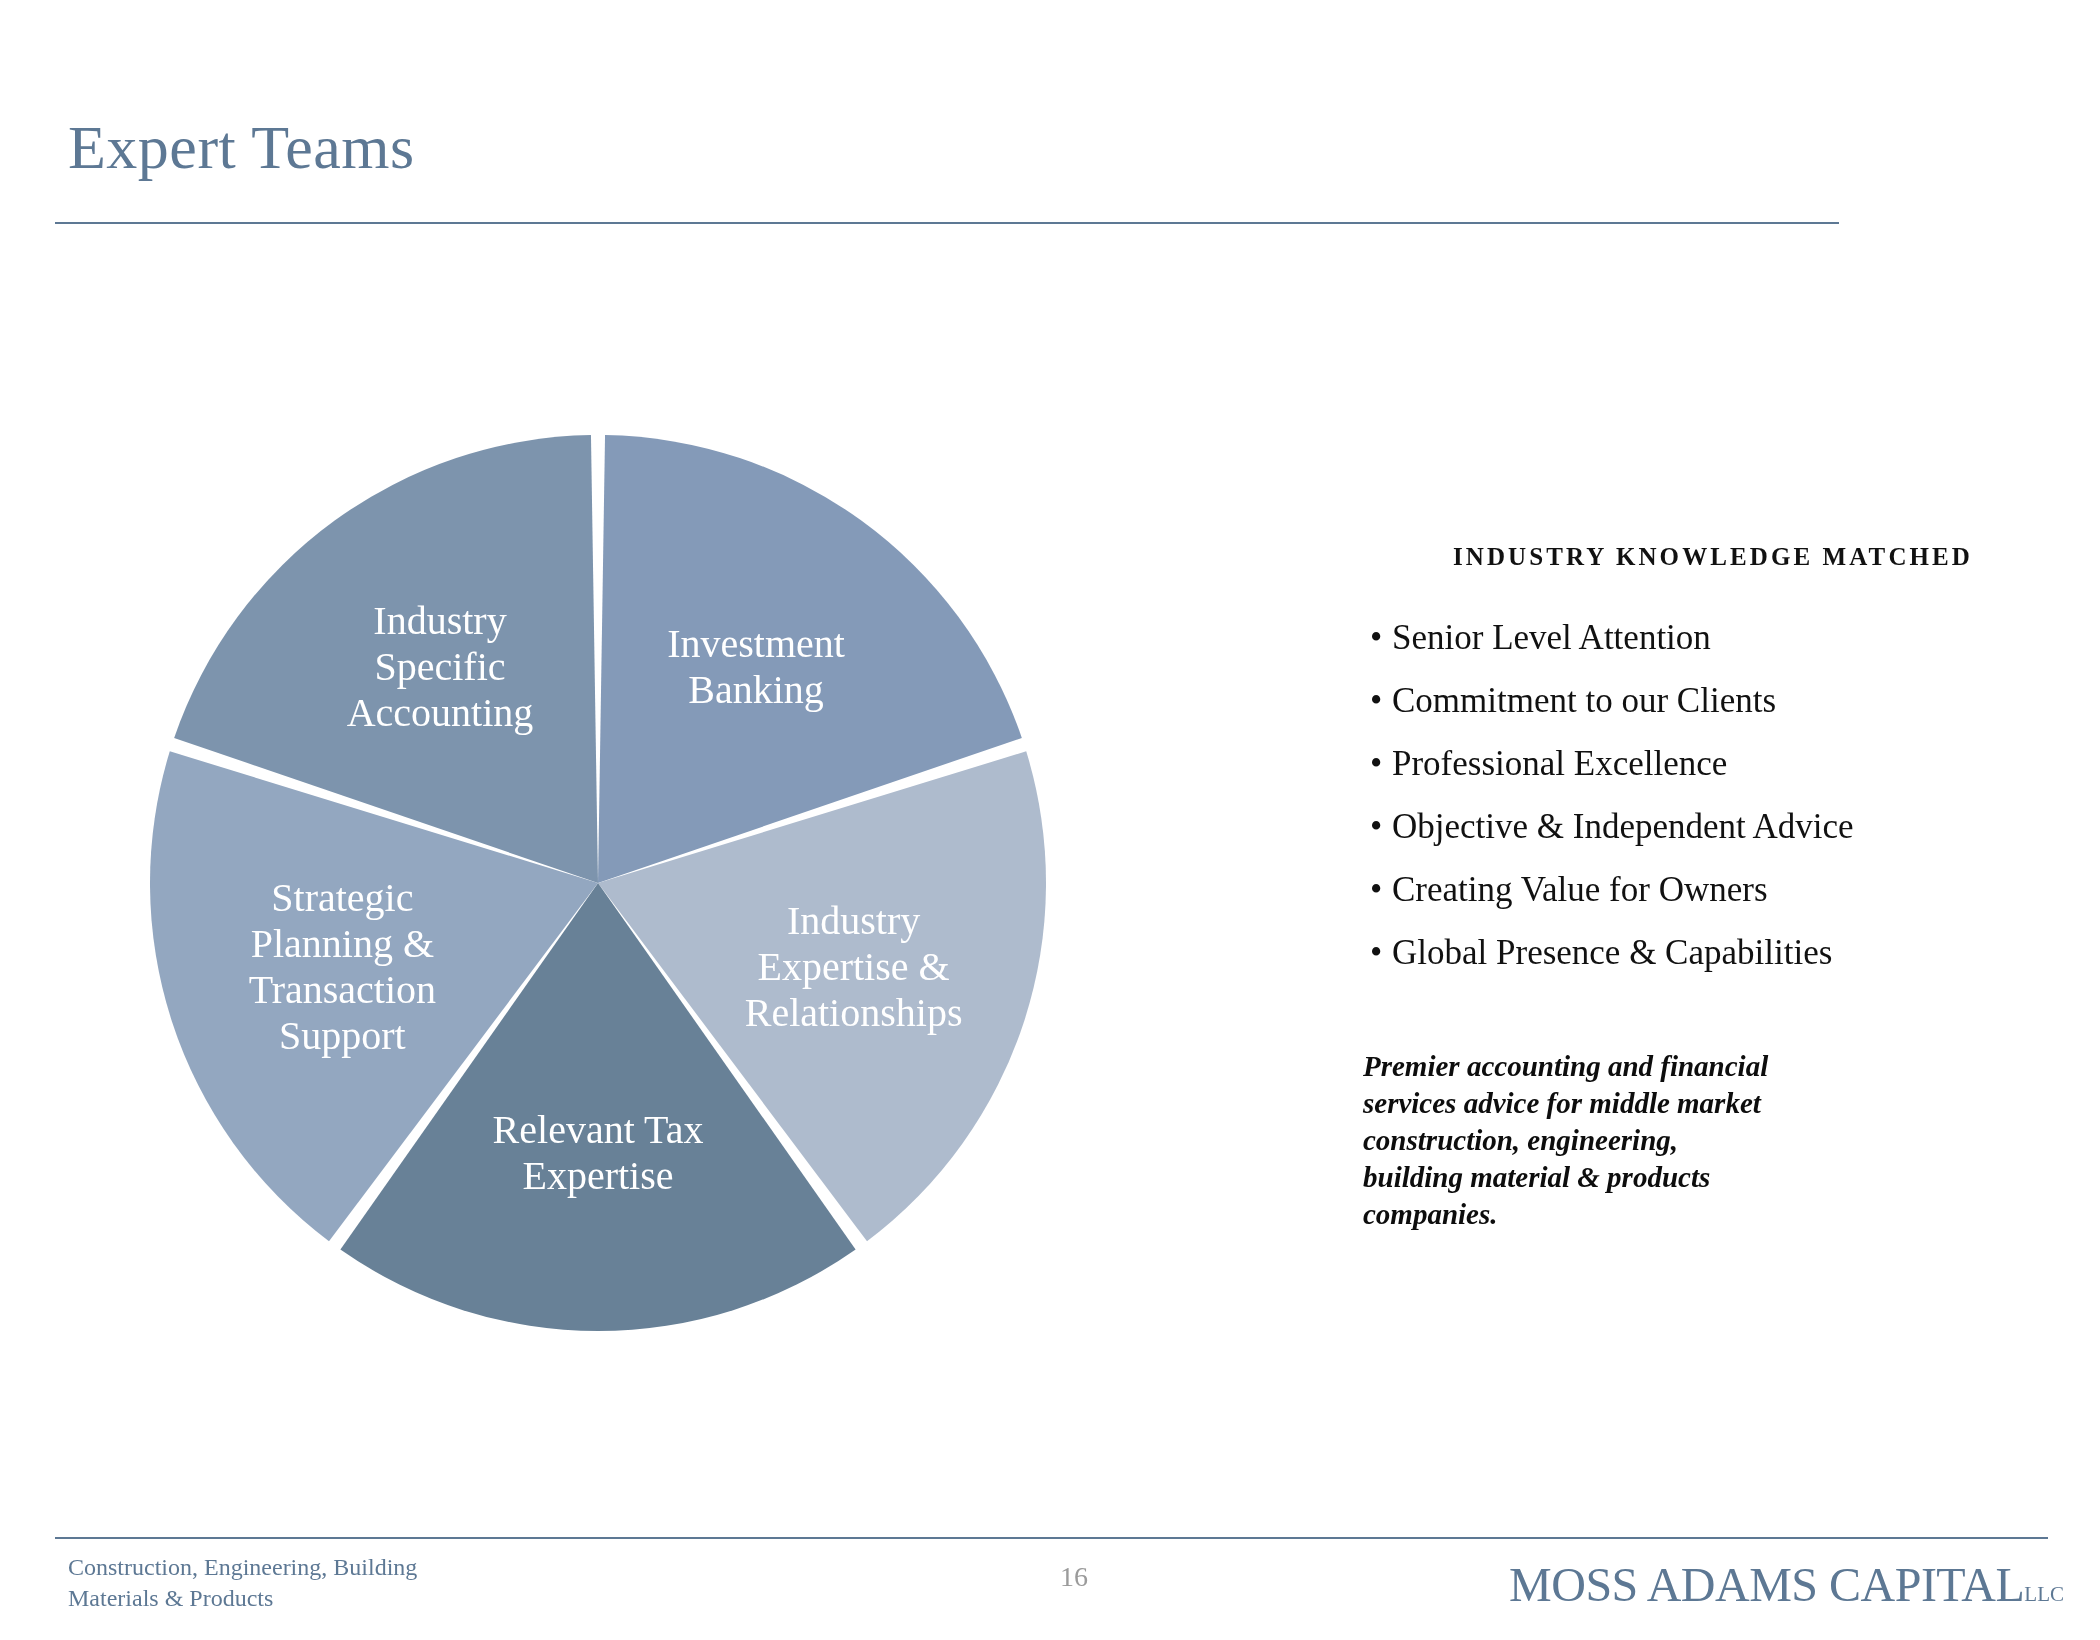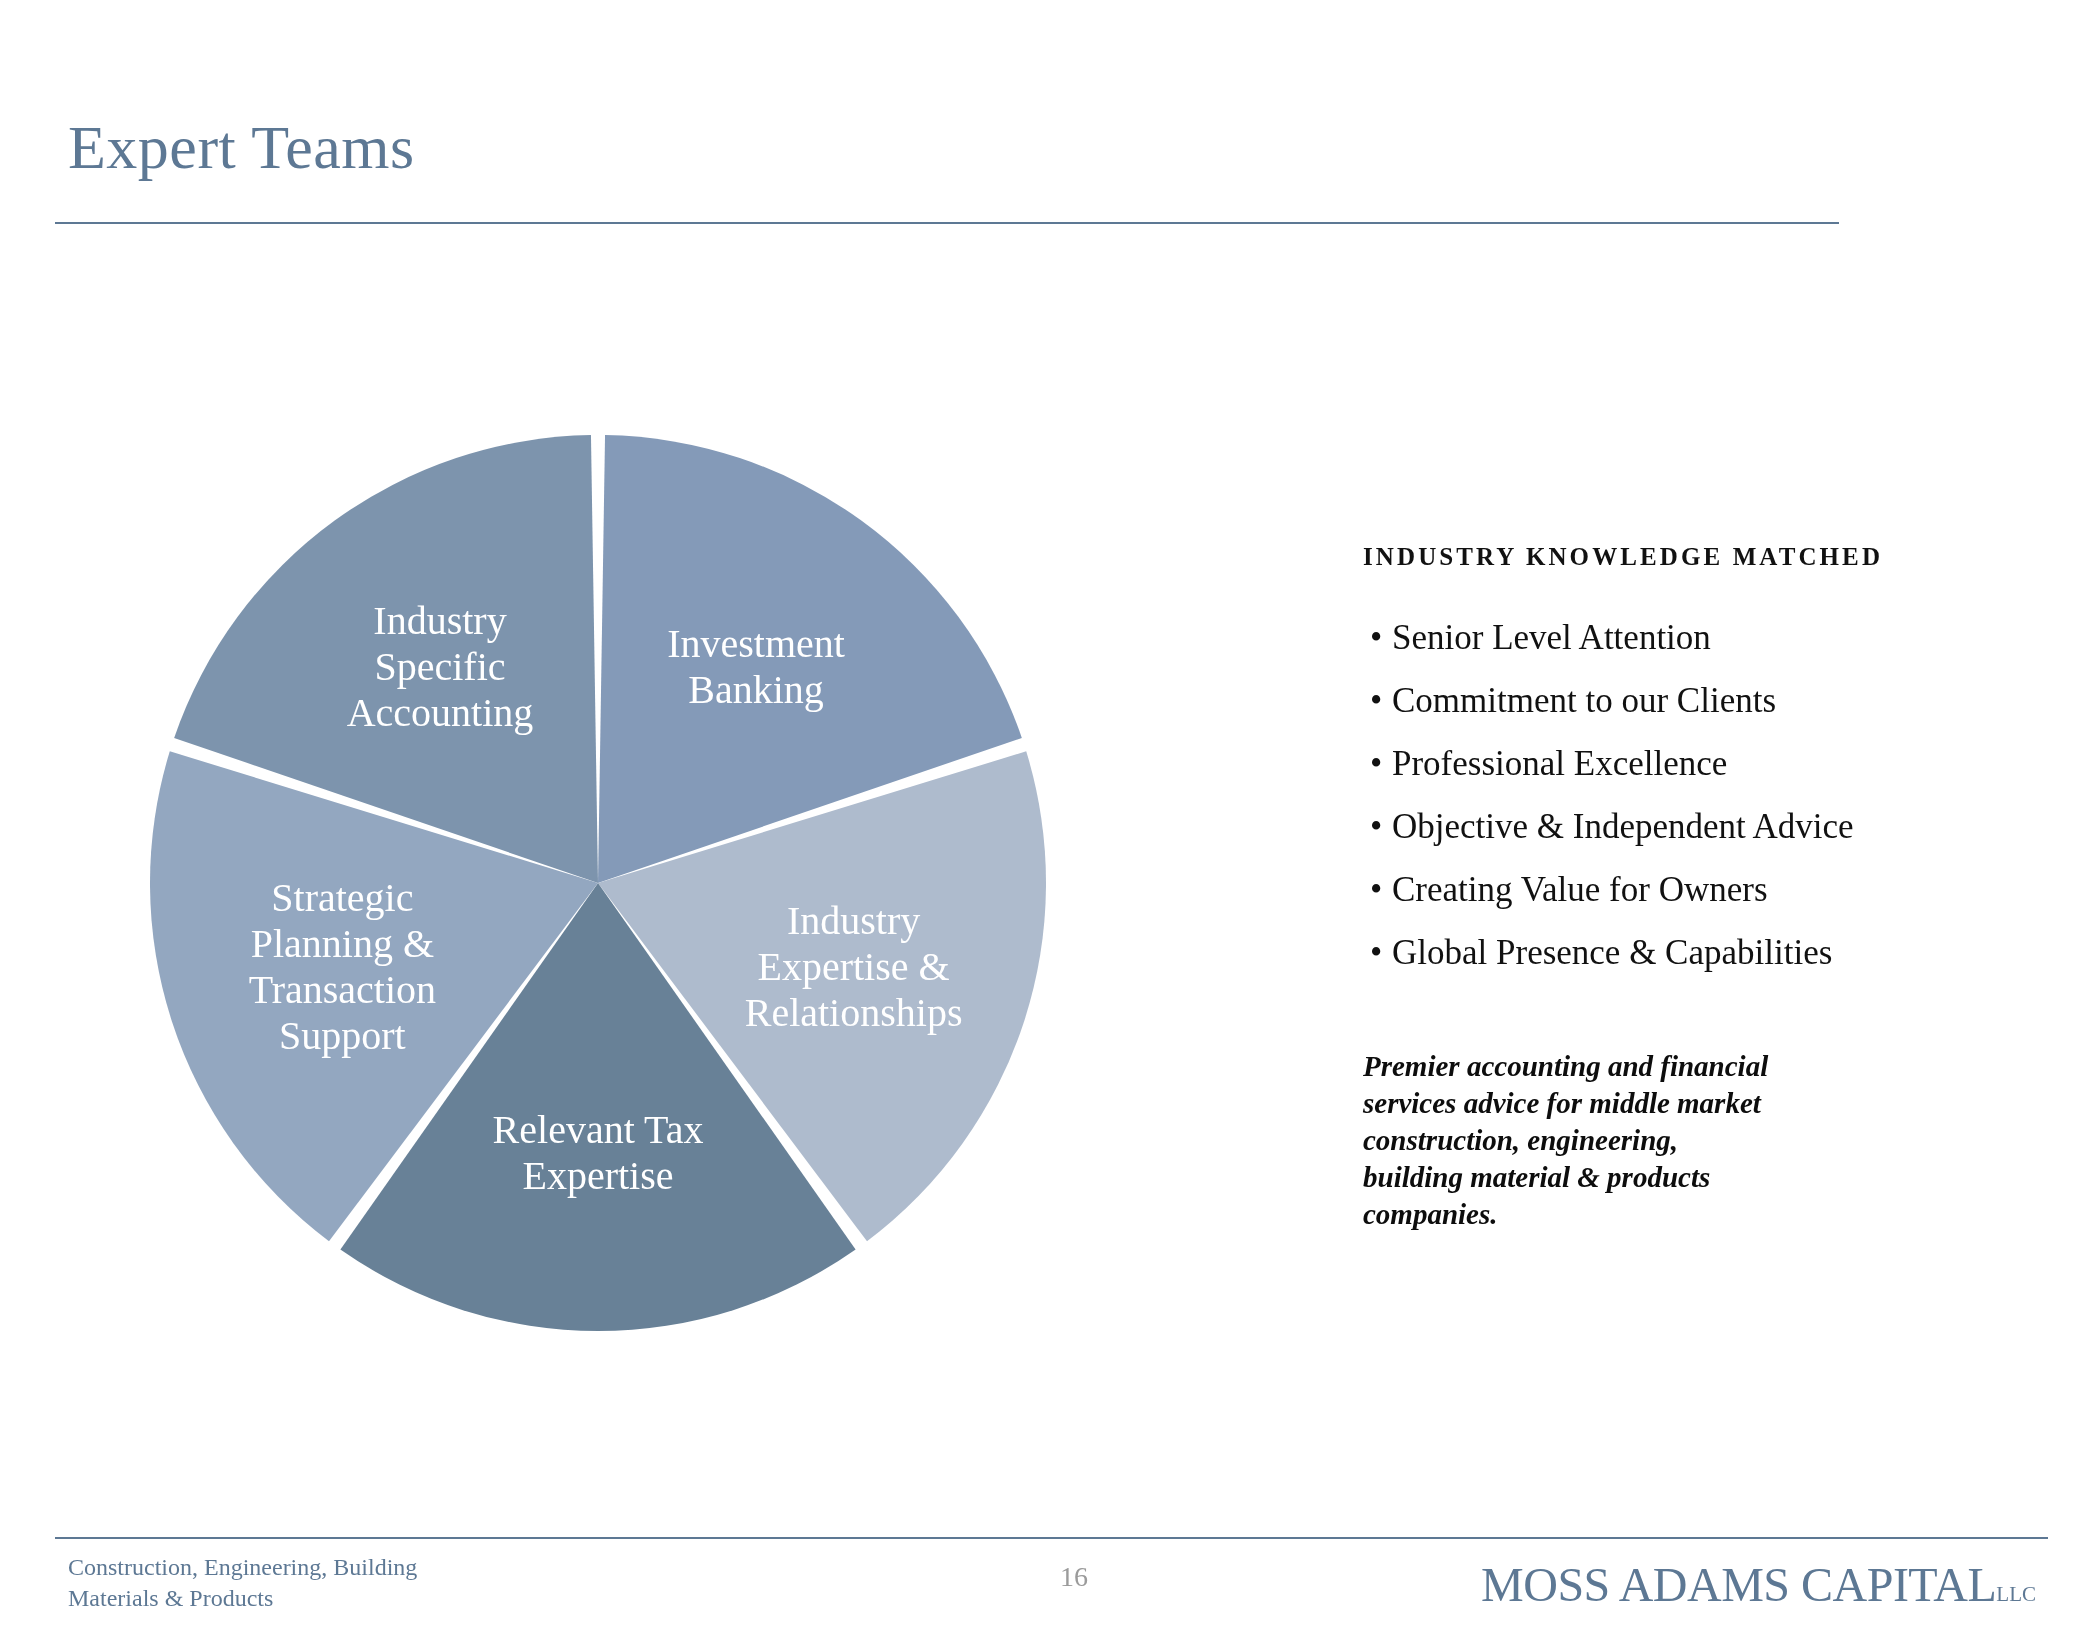--- a/index.html
+++ b/index.html
@@ -61,21 +61,21 @@
     width: 700px;
   }
   #bullets-heading {
     font-size: 25px;
     font-weight: bold;
     letter-spacing: 3.1px;
     color: #111111;
     line-height: 1.50;
     margin: 0 0 44px 0;
   }
-  #bullets-heading .hl { display: block; }
+  #bullets-heading .hl { display: block; text-align: center; }
   #bullet-list {
     list-style: none;
     margin: 7px;
     padding: 0;
   }
   #bullet-list li {
     font-size: 35px;
     color: #111111;
     line-height: 1.0;
     margin-bottom: 28px;
@@ -118,21 +118,21 @@
   #footer-tagline .fl { display: block; }
   #page-number {
     position: absolute;
     left: 1060px;
     top: 1561px;
     font-size: 28px;
     color: #9b9b9b;
   }
   #brand-logo {
     position: absolute;
-    right: 64px;
+    right: 36px;
     top: 1557px;
     font-size: 48px;
     color: #5d7894;
     letter-spacing: -0.5px;
     white-space: nowrap;
   }
   #brand-logo .suffix {
     font-size: 21px;
     letter-spacing: 0;
   }

